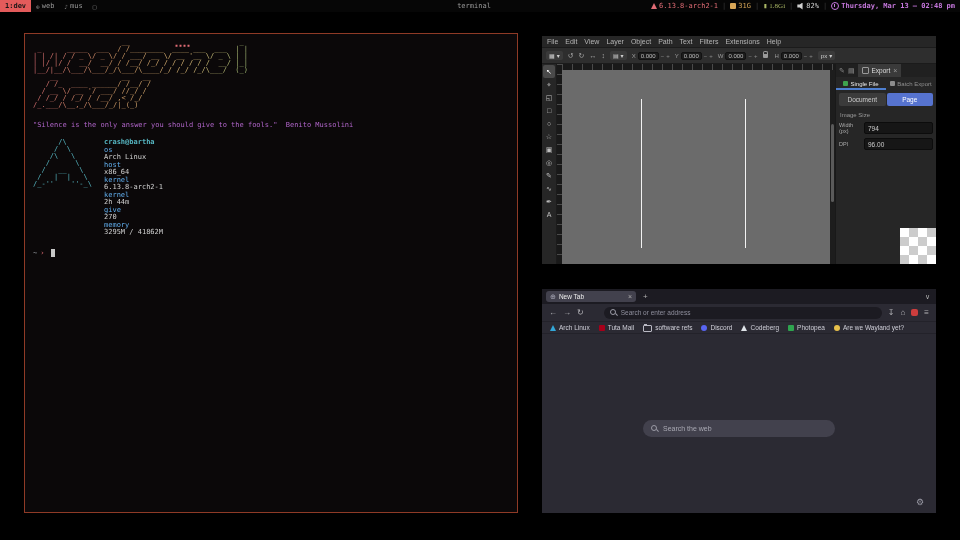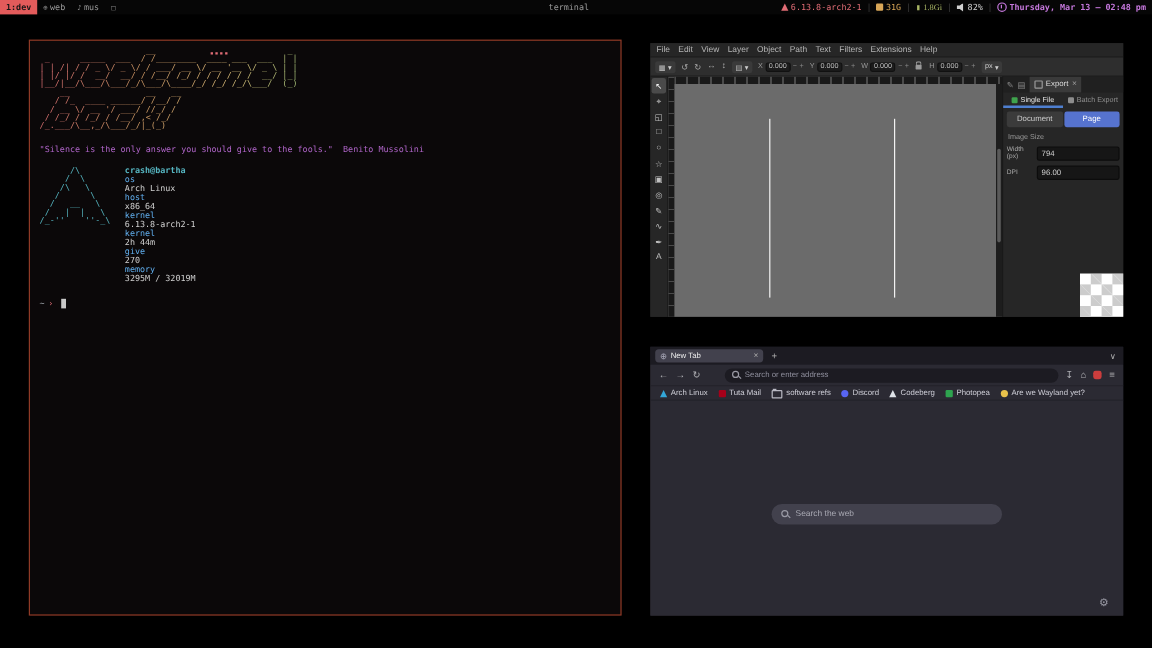--- a/index.html
+++ b/index.html
@@ -217,21 +217,21 @@
         <div class="frow">
           <span class="flabel">kernel</span>
           <span class="fvalue">2h 44m</span>
         </div>
         <div class="frow">
           <span class="flabel">give</span>
           <span class="fvalue">270</span>
         </div>
         <div class="frow">
           <span class="flabel">memory</span>
-          <span class="fvalue">3295M / 32019M</span>
+          <span class="fvalue">3295M / 41862M</span>
         </div>
       </div>
     </div>
     <div id="promptline">
       <span class="p-path">~</span>
       <span class="p-sym">›</span>
       <span class="cursor"></span>
     </div>
   </div>
 

